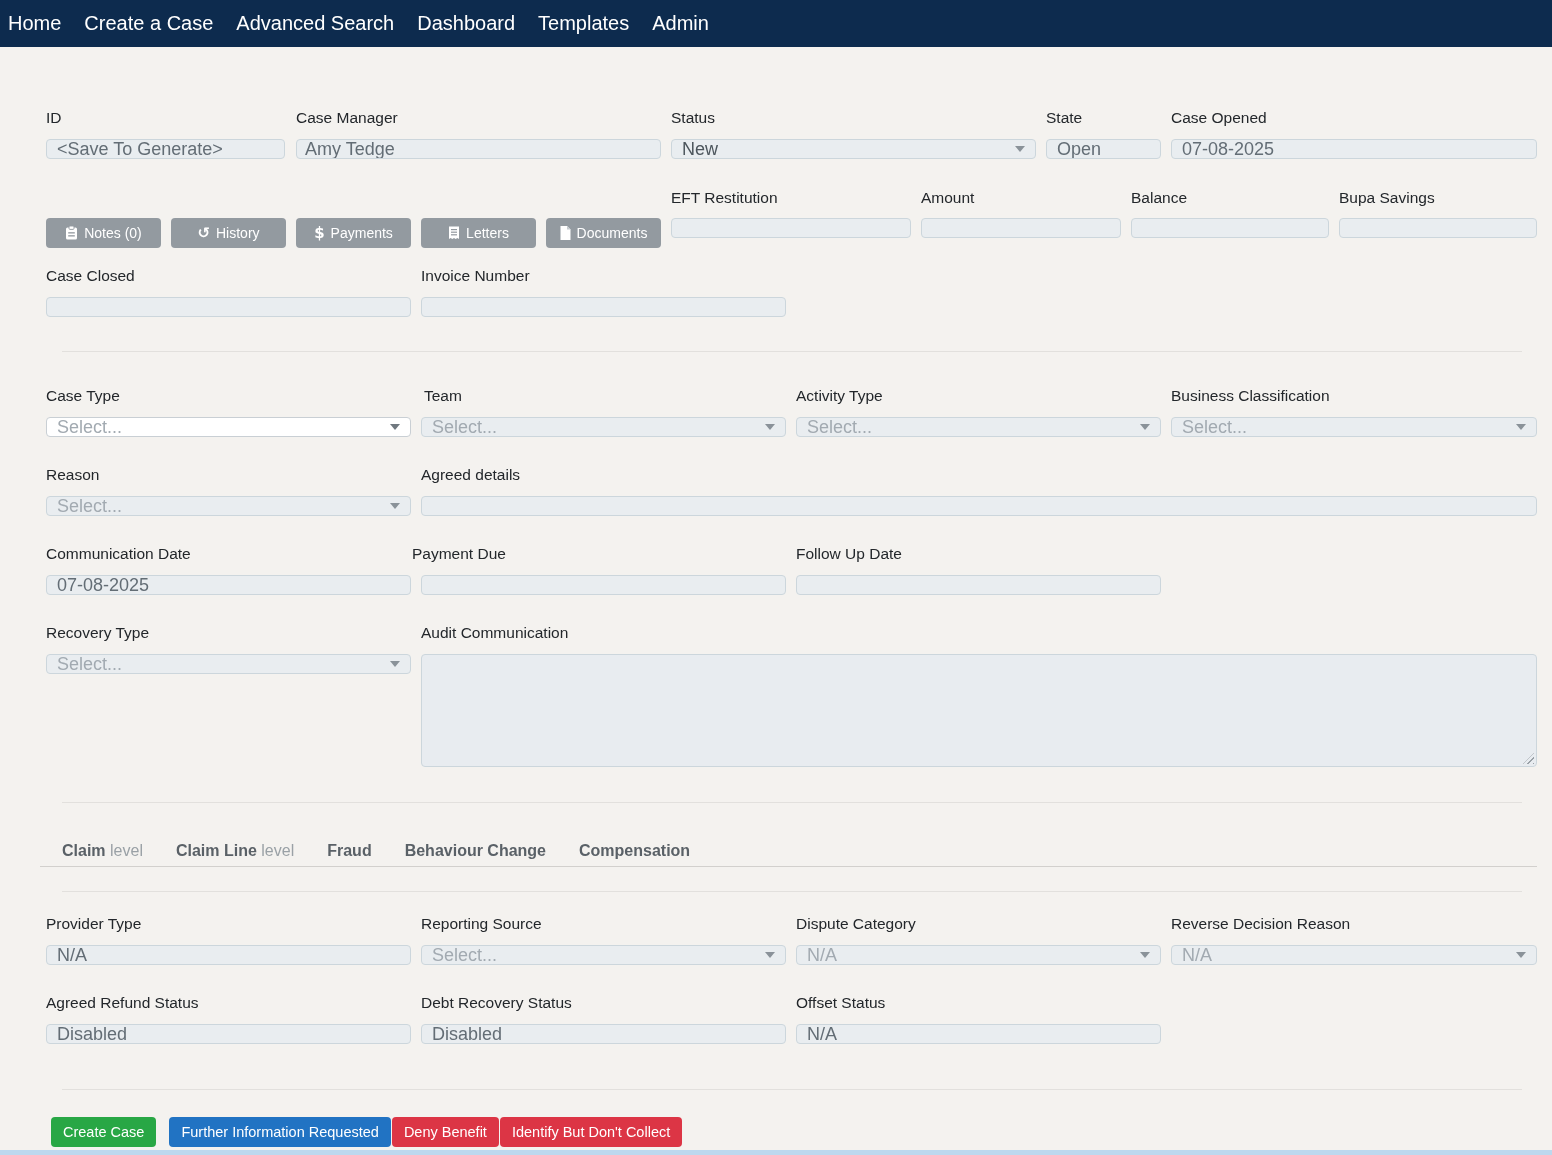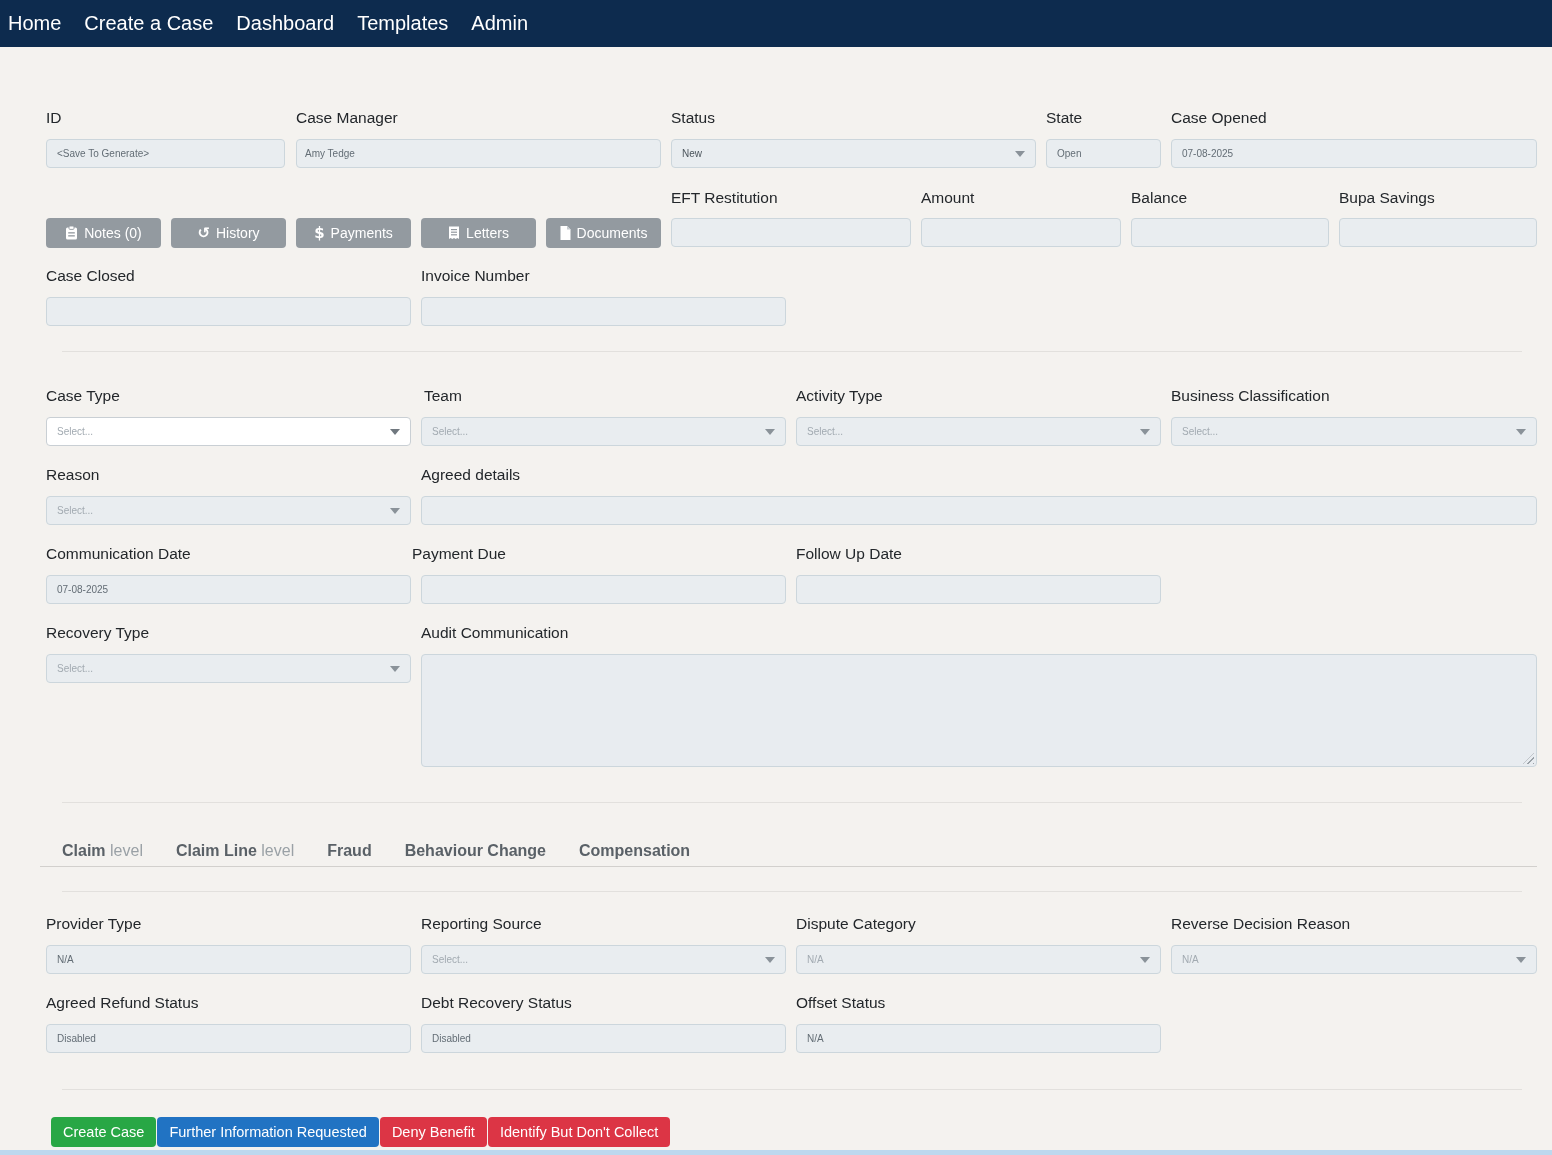--- a/index.html
+++ b/index.html
@@ -18,22 +18,22 @@
   .topnav a{
     color:#ffffff;font-size:20px;text-decoration:none;line-height:47px;
     white-space:nowrap;cursor:pointer;
   }
   
   .lbl{
     position:absolute;height:20px;line-height:20px;font-size:15.5px;
     color:#23272b;white-space:nowrap;
   }
   .ctl{
-    position:absolute;height:29px;border-radius:4px;box-sizing:border-box;
-    display:flex;align-items:center;padding:0 10px;font-size:10px;
+    position:absolute;height:20px;border-radius:4px;box-sizing:border-box;
+    display:flex;align-items:center;padding:0 10px;font-size:18px;
   }
   .gray{background:#e9edf0;border:1px solid #ccd6dc;color:#5d6770;}
   .white{background:#ffffff;border:1px solid #c9cfd4;color:#5d6770;}
   input.ctl{outline:none;}
   input.gray{color:#636d75;}
   .sel .txt{flex:1;overflow:hidden;white-space:nowrap;}
   .ph{color:#a2aab1;}
   .val{color:#4c555c;}
   .arrow{
     width:0;height:0;margin-left:auto;
@@ -74,31 +74,32 @@
     clip-path:polygon(100% 0,100% 100%,0 100%);pointer-events:none;
   }
   
   .footer{position:absolute;left:51px;top:1117px;display:flex;gap:1px;}
   .fbtn{
     height:30px;border:none;border-radius:4px;color:#ffffff;font-size:14.5px;
     font-family:"Liberation Sans","DejaVu Sans",sans-serif;
     padding:0 12px;cursor:pointer;white-space:nowrap;
   }
   .green{background:#28a745;}
-  .blue{background:#2173c3;}
+  .blue{background:#2173c3;margin-left:12px;}
   .red{background:#dc3545;}
   .bottom-strip{position:absolute;left:0;top:1150px;width:1552px;height:5px;background:#bdd8ee;}
   .icon-svg{display:block;}
 </style>
 </head>
 <body>
 
 <nav class="topnav">
   <a>Home</a>
   <a>Create a Case</a>
+  <a>Advanced Search</a>
   <a>Dashboard</a>
   <a>Templates</a>
   <a>Admin</a>
 </nav>
 
 <div class="lbl" style="left:46px;top:108px">ID</div>
 <input class="ctl gray" style="left: 46px; top: 139px; width: 239px;" readonly="" value="&lt;Save To Generate&gt;">
 
 <div class="lbl" style="left:296px;top:108px">Case Manager</div>
 <input class="ctl gray" style="left: 296px; top: 139px; width: 365px; padding-left: 8px;" readonly="" value="Amy Tedge">

